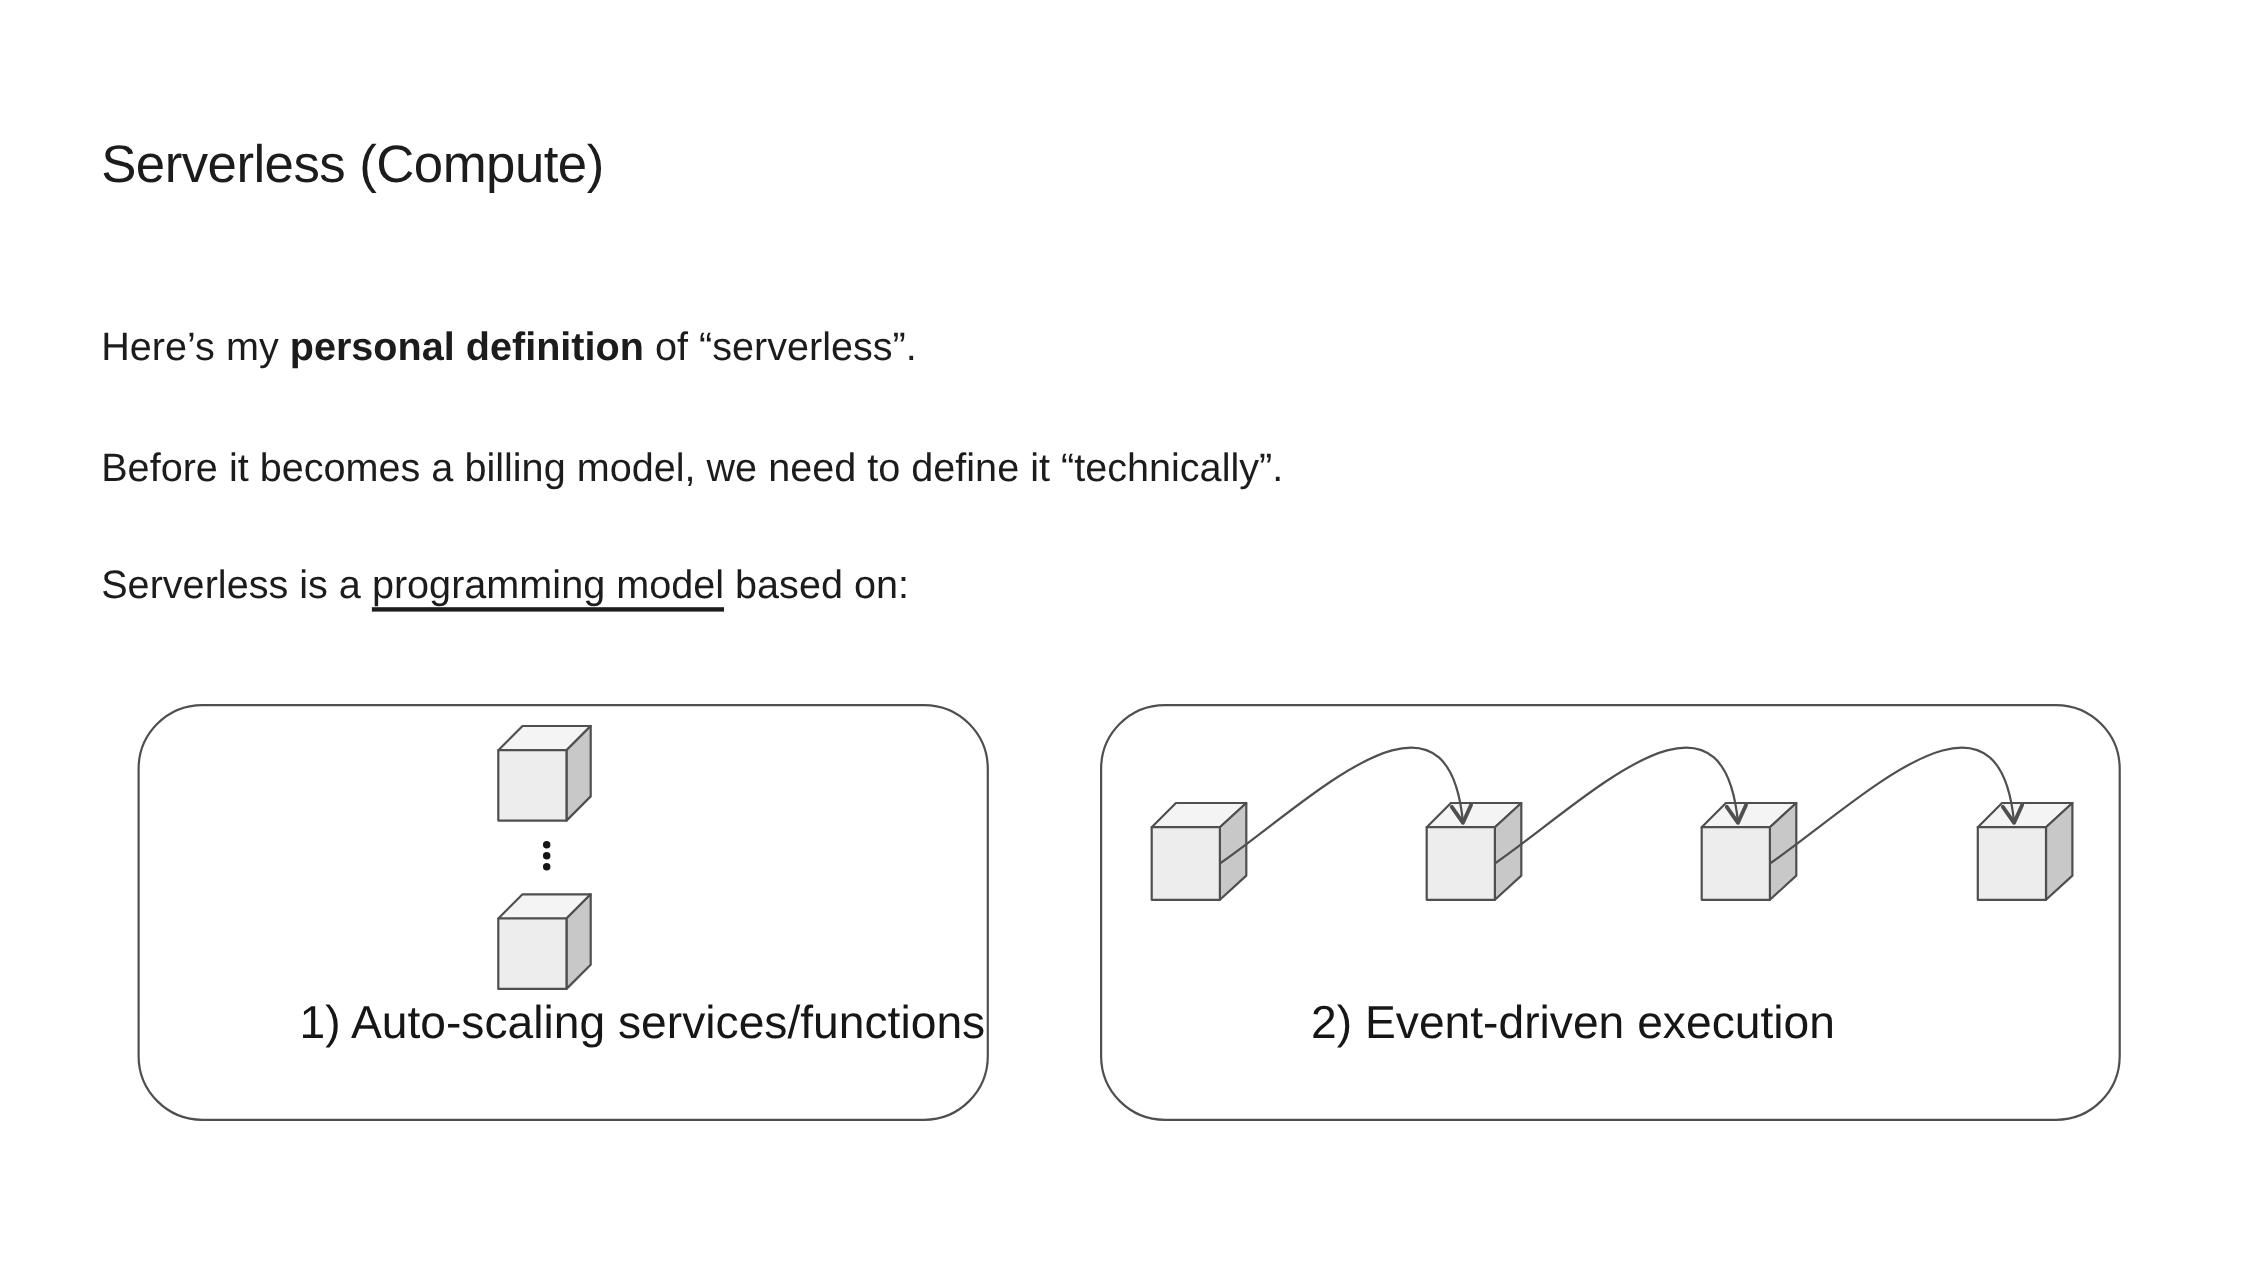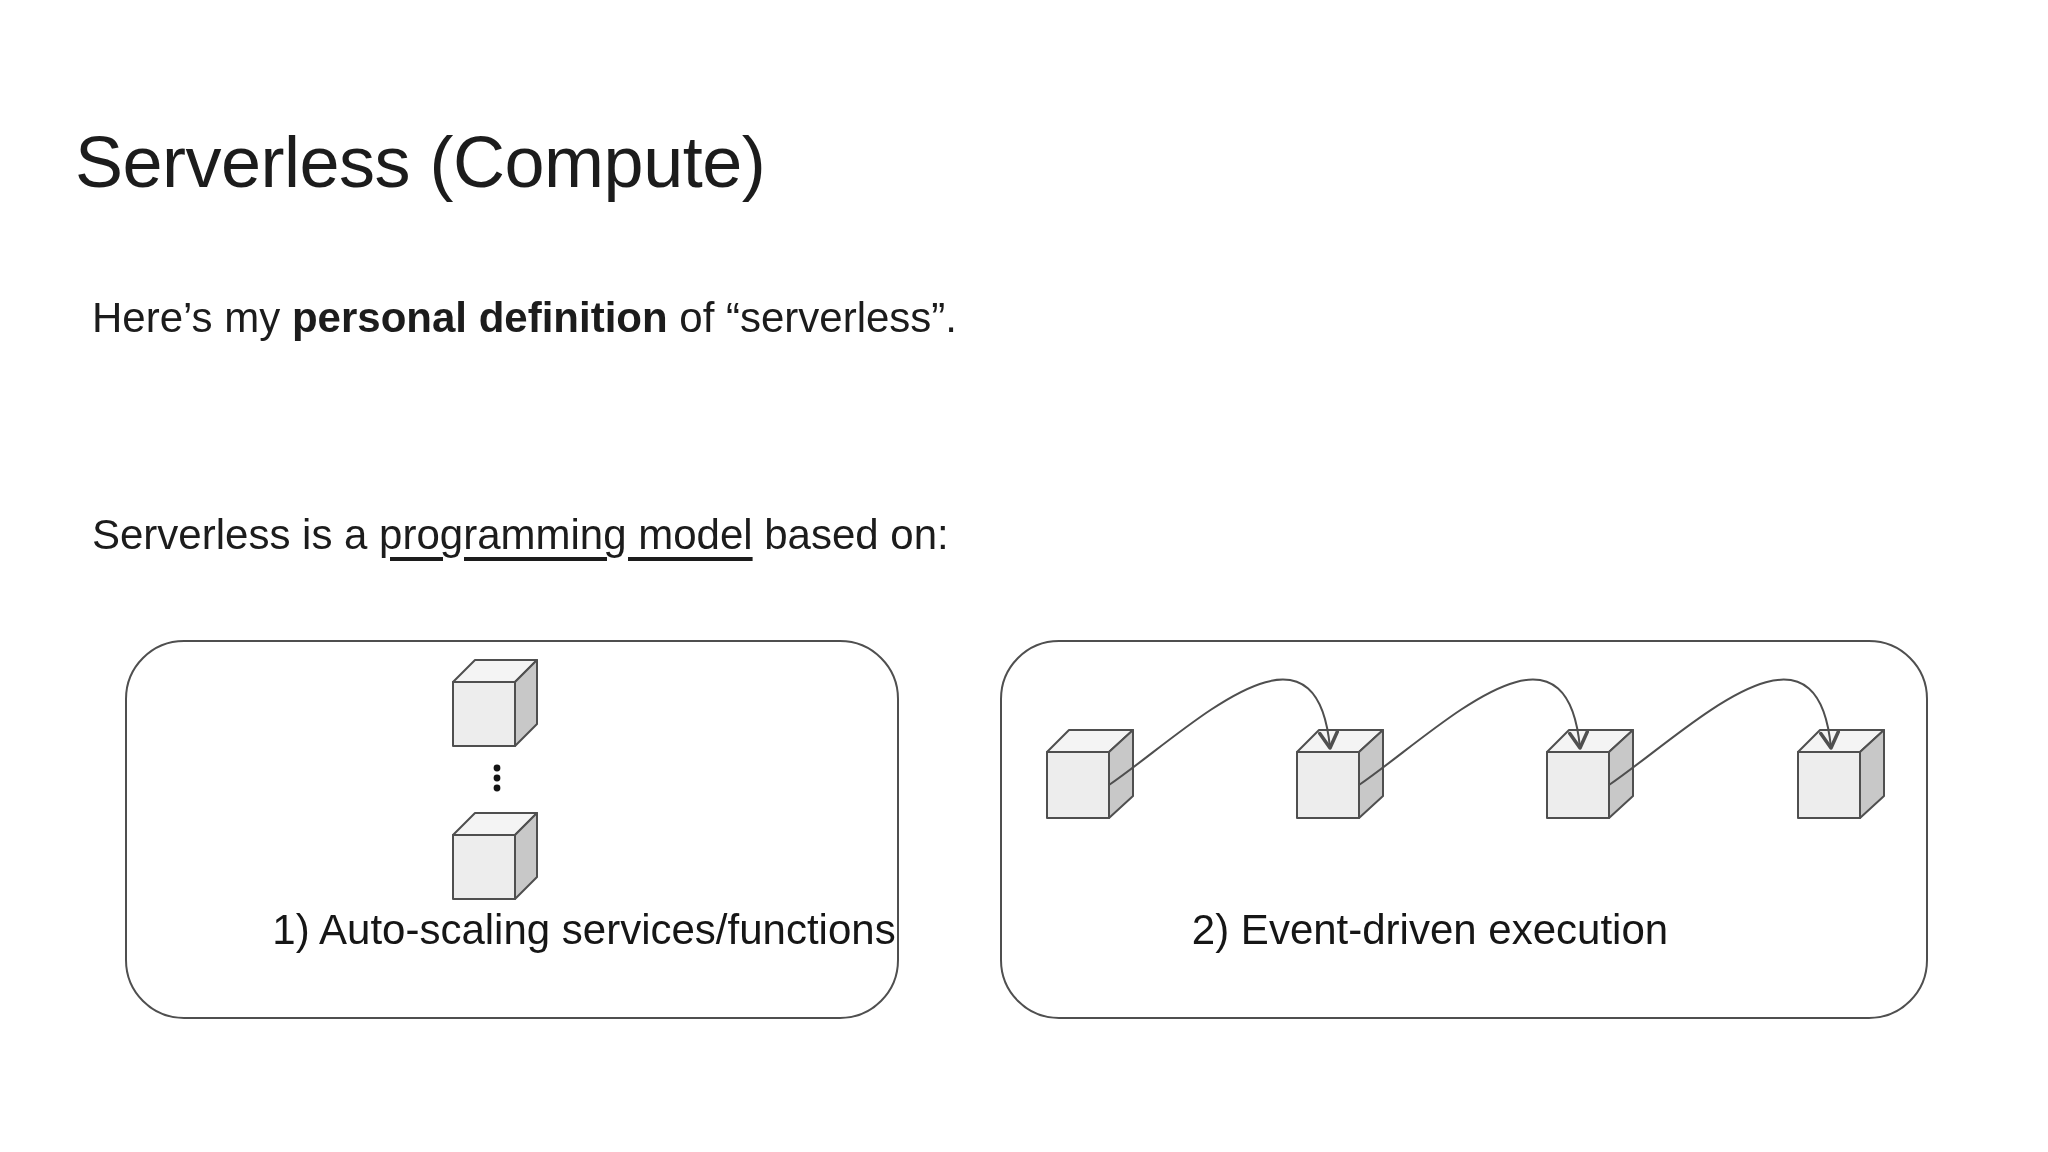--- a/index.html
+++ b/index.html
@@ -18,35 +18,35 @@
   }
   .diagram-layer {
     position: absolute;
     left: 0;
     top: 0;
     width: 2048px;
     height: 1152px;
   }
   .slide-title {
     position: absolute;
-    left: 75px;
+    left: 92px;
     top: 126px;
     margin: 0;
-    font-size: 72px;
+    font-size: 48px;
     font-weight: 400;
     letter-spacing: -0.5px;
     line-height: 1;
     color: #1c1c1c;
     white-space: nowrap;
   }
   .body-line {
     position: absolute;
     left: 92px;
     margin: 0;
-    font-size: 42px;
+    font-size: 36px;
     font-weight: 400;
     line-height: 1;
     color: #1c1c1c;
     white-space: nowrap;
   }
   .body-line .bold { font-weight: 700; }
   .body-line .underlined {
     text-decoration: underline;
     text-decoration-thickness: 4px;
     text-underline-offset: 8px;
@@ -124,20 +124,21 @@
       <path d="M 1109,785 C 1189,730 1316,600 1330,748" marker-end="url(#arrowhead)"></path>
       <path d="M 1359,785 C 1439,730 1566,600 1580,748" marker-end="url(#arrowhead)"></path>
       <path d="M 1609,785 C 1689,730 1817,600 1831,748" marker-end="url(#arrowhead)"></path>
     </g>
   </svg>
 
   <h1 class="slide-title">Serverless (Compute)</h1>
 
   <p class="body-line p1"><span>Here’s my </span><span class="bold">personal definition</span><span> of “serverless”.</span></p>
 
+  <p class="body-line p2">Before it becomes a billing model, we need to define it “technically”.</p>
 
   <p class="body-line p3"><span>Serverless is a </span><span class="underlined">programming model</span><span> based on:</span></p>
 
   <div class="figure-caption caption-left">
     <div>1) Auto-scaling services/functions</div>
   </div>
 
   <div class="figure-caption caption-right">
     <div>2) Event-driven execution</div>
   </div>

